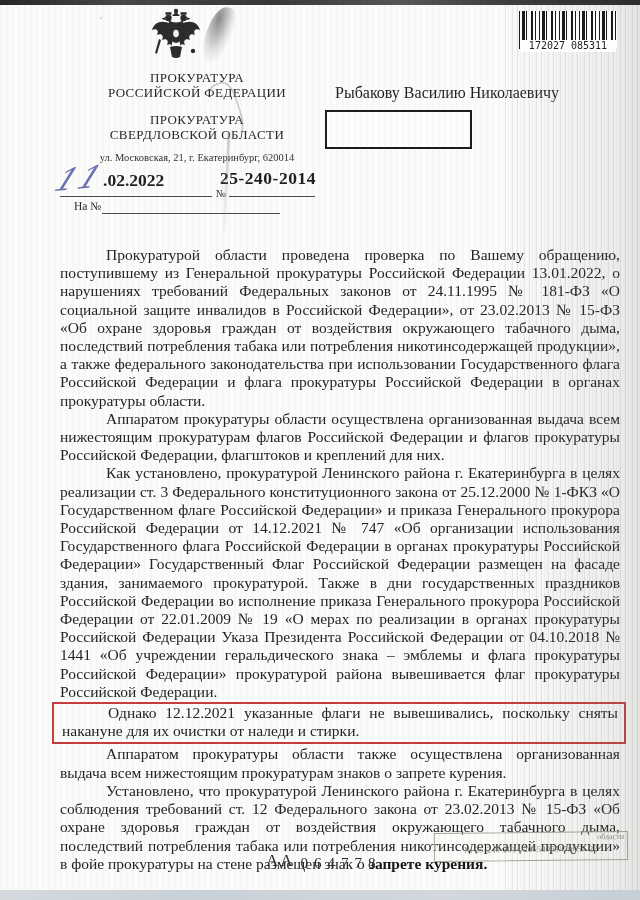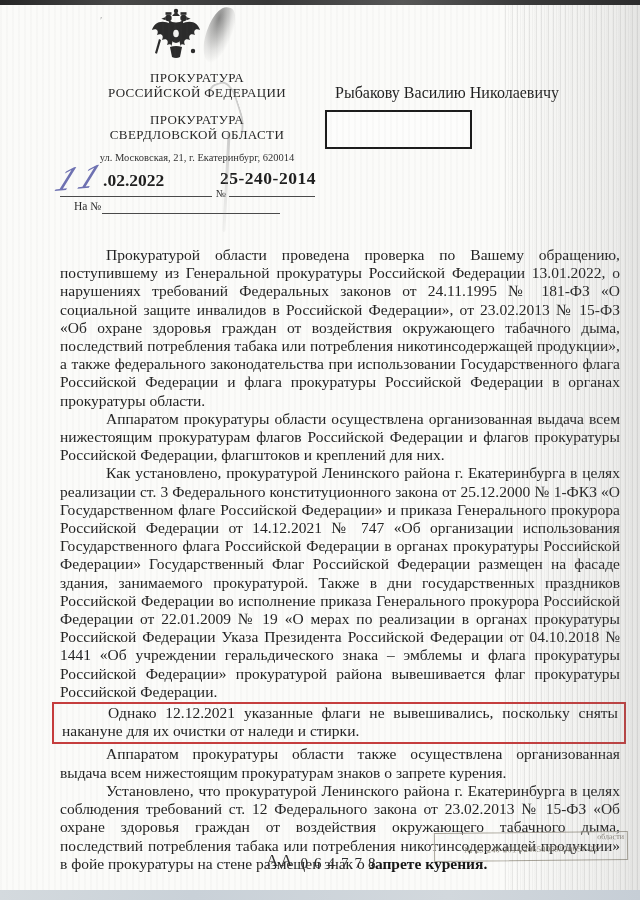--- a/index.html
+++ b/index.html
@@ -167,20 +167,24 @@
 
   <div class="hand-day">11</div>
   <div class="date-rest">.02.2022</div>
   <div class="num-sign">№</div>
   <div class="doc-number">25-240-2014</div>
   <div class="uline uline-date"></div>
   <div class="uline uline-num"></div>
   <div class="ref-label">На №</div>
   <div class="uline uline-ref"></div>
 
+  <div class="barcode">
+    <div class="barcode-bars"></div>
+    <div class="barcode-number">172027 085311</div>
+  </div>
 
   <div class="addressee">Рыбакову Василию Николаевичу</div>
   <div class="redaction-box"></div>
 
   <div class="body-text">
     <p>Прокуратурой области проведена проверка по Вашему обращению, поступившему из Генеральной прокуратуры Российской Федерации 13.01.2022, о нарушениях требований Федеральных законов от 24.11.1995 № 181-ФЗ «О социальной защите инвалидов в Российской Федерации», от 23.02.2013 № 15-ФЗ «Об охране здоровья граждан от воздействия окружающего табачного дыма, последствий потребления табака или потребления никотинсодержащей продукции», а также федерального законодательства при использовании Государственного флага Российской Федерации и флага прокуратуры Российской Федерации в органах прокуратуры области.</p>
     <p>Аппаратом прокуратуры области осуществлена организованная выдача всем нижестоящим прокуратурам флагов Российской Федерации и флагов прокуратуры Российской Федерации, флагштоков и креплений для них.</p>
     <p>Как установлено, прокуратурой Ленинского района г. Екатеринбурга в целях реализации ст. 3 Федерального конституционного закона от 25.12.2000 № 1-ФКЗ «О Государственном флаге Российской Федерации» и приказа Генерального прокурора Российской Федерации от 14.12.2021 № 747 «Об организации использования Государственного флага Российской Федерации в органах прокуратуры Российской Федерации» Государственный Флаг Российской Федерации размещен на фасаде здания, занимаемого прокуратурой. Также в дни государственных праздников Российской Федерации во исполнение приказа Генерального прокурора Российской Федерации от 22.01.2009 № 19 «О мерах по реализации в органах прокуратуры Российской Федерации Указа Президента Российской Федерации от 04.10.2018 № 1441 «Об учреждении геральдического знака – эмблемы и флага прокуратуры Российской Федерации» прокуратурой района вывешивается флаг прокуратуры Российской Федерации.</p>
     <div class="highlight-box">
       <p>Однако 12.12.2021 указанные флаги не вывешивались, поскольку сняты накануне для их очистки от наледи и стирки.</p>

